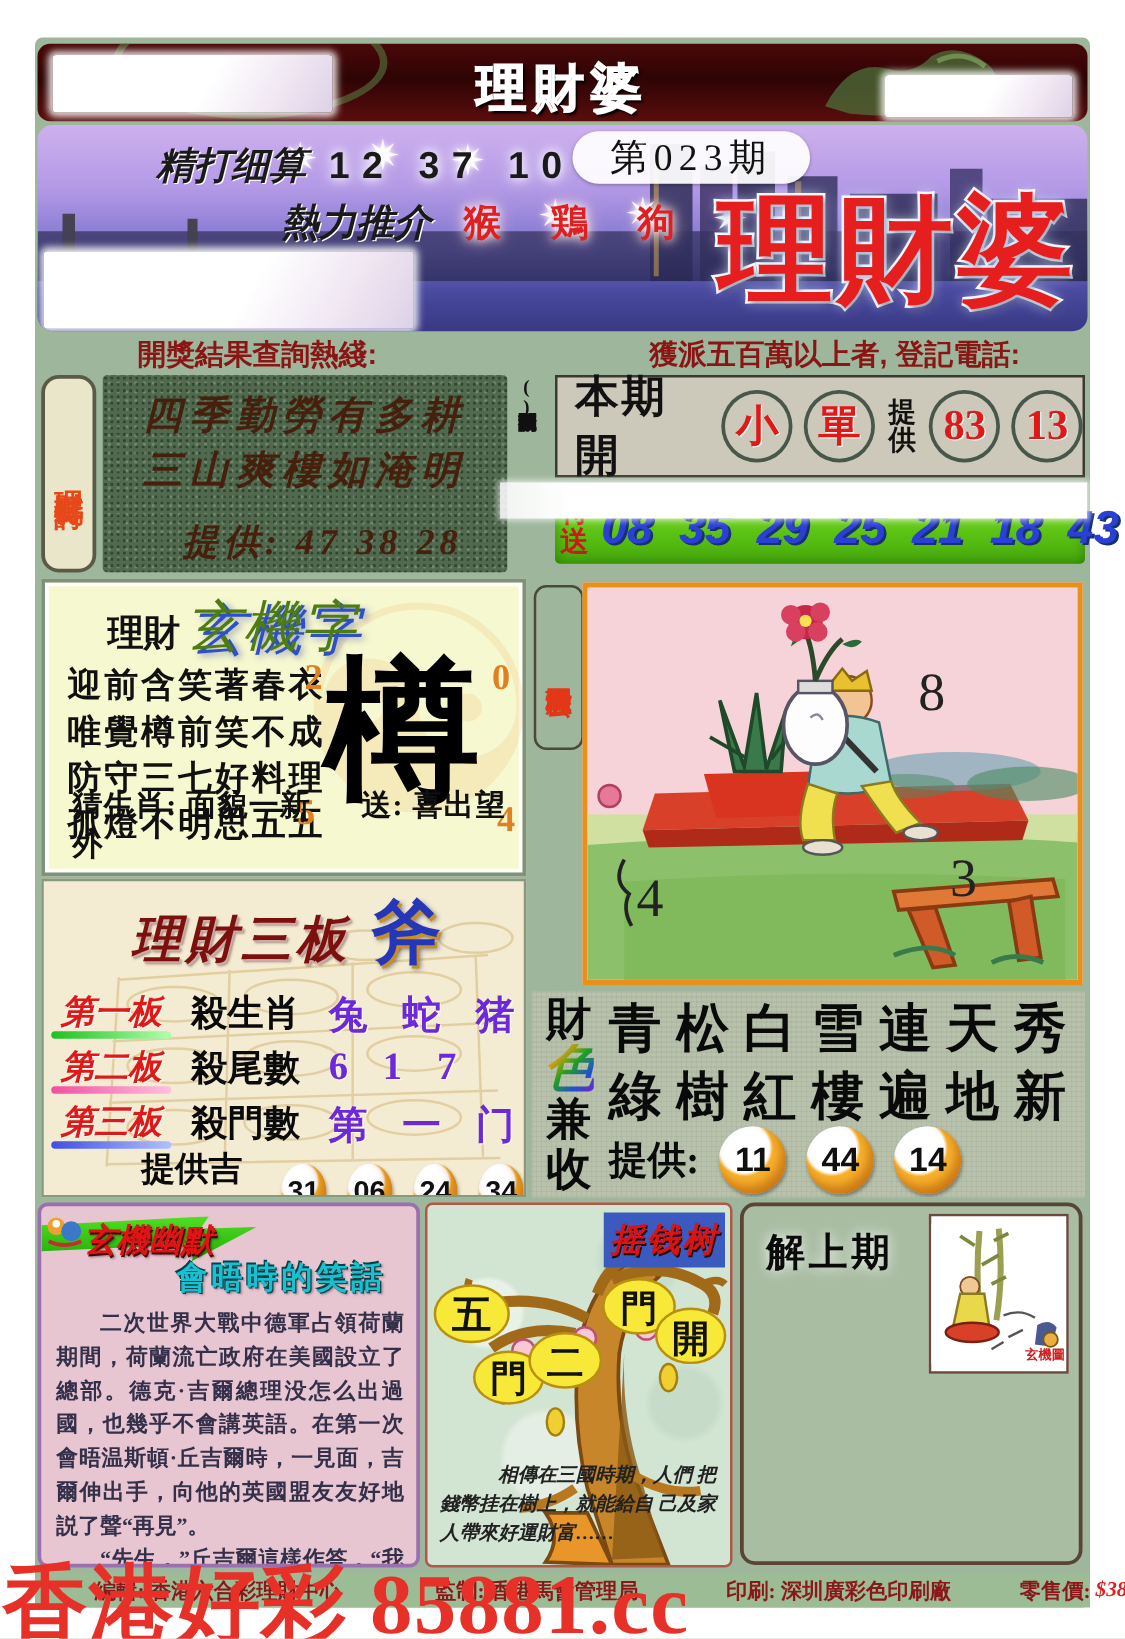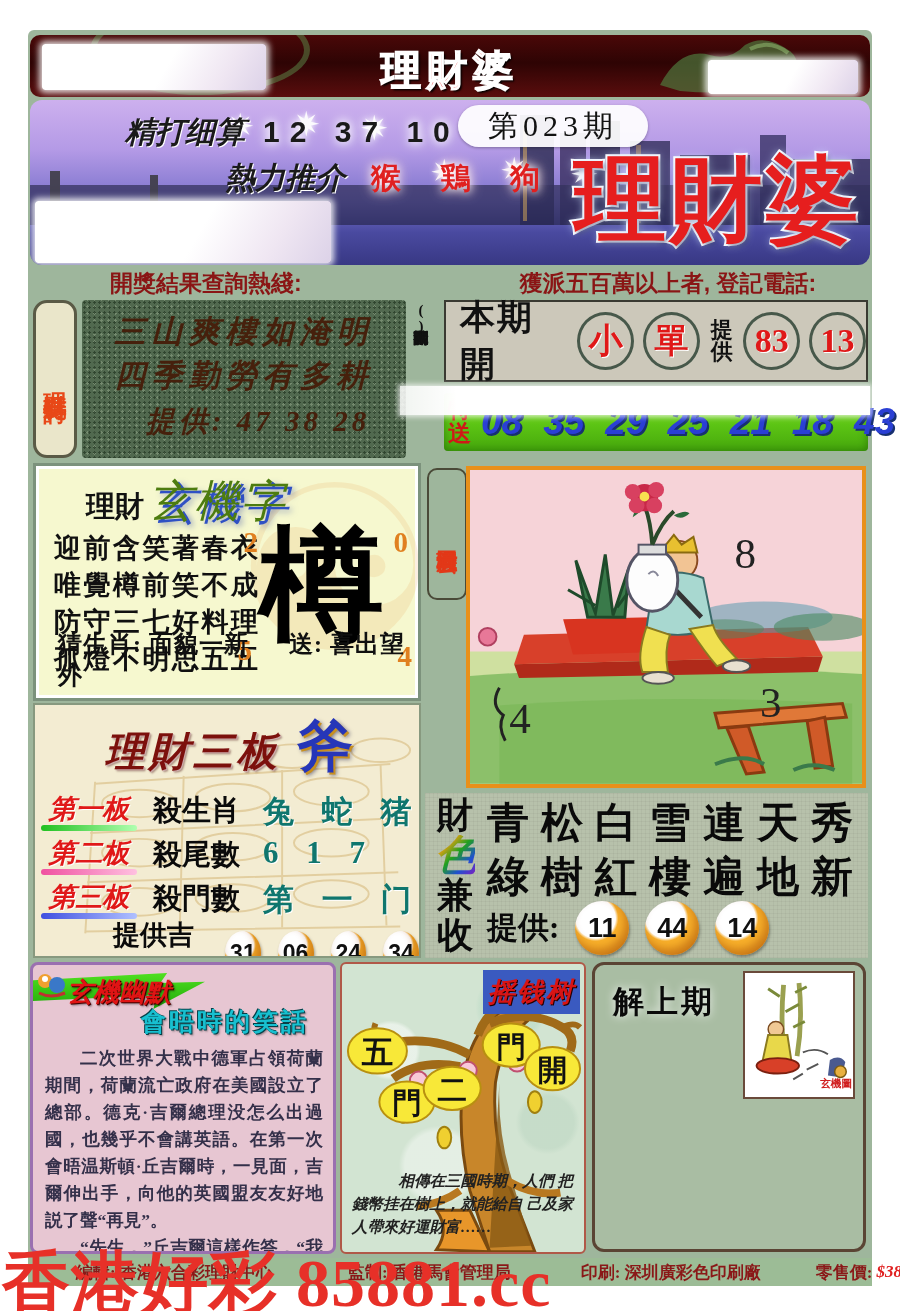--- a/index.html
+++ b/index.html
@@ -55,21 +55,21 @@
     writing-mode:vertical-rl; text-orientation:upright; color:#e84818; font-weight:bold; font-size:23px;
     font-family:"Liberation Serif",serif; letter-spacing:2px; }
   .scratch { left:82px; top:300px; width:324px; height:158px; border-radius:4px;
     background-color:#51694f;
     background-image:radial-gradient(rgba(20,40,20,.55) 1px, transparent 1.4px),
                      radial-gradient(rgba(180,200,170,.35) 1px, transparent 1.4px);
     background-size:5px 5px, 7px 7px; background-position:0 0, 2px 3px;
     color:#46200c; font-family:"Liberation Serif",serif; font-style:italic; font-weight:bold;
     text-align:center; padding-top:10px; }
   .scratch .s-line { font-size:31px; letter-spacing:6px; line-height:44px; }
-  .scratch .s-provide { font-size:29px; letter-spacing:4px; margin-top:4px;padding-left:28px; }
+  .scratch .s-provide { font-size:29px; letter-spacing:4px; margin-top:16px;padding-left:28px; }
   .scratch-note { left:408px; top:302px; width:26px; height:156px; writing-mode:vertical-rl; text-orientation:upright;
     color:#111; font-size:15px; font-weight:bold; font-family:"Liberation Serif",serif; line-height:26px; }
 
   .benqi { left:444px; top:300px; width:424px; height:82px; background:#ccc8ba; border:2px solid #3a3a32;
     display:flex; align-items:center; padding-left:14px; gap:9px; }
   .benqi .prefix { font-family:"Liberation Serif",serif; font-weight:bold; font-size:35px; color:#111; letter-spacing:2px; }
   .circ { width:58px; height:58px; border:3px solid #47584a; border-radius:50%; display:flex; align-items:center;
     justify-content:center; color:#e01818; font-weight:bold; font-family:"Liberation Serif",serif;
     font-size:34px; text-shadow:1px 1px 0 #fff; }
   .benqi .provide-v { width:26px; line-height:22px; font-size:22px; font-weight:bold; color:#111;
@@ -118,21 +118,21 @@
   .sb-title .axe { font-size:56px; color:#2636b8; margin-left:16px; text-shadow:2px 2px 0 #c89020, 3px 3px 4px rgba(0,0,60,.5); }
   .sb-row { position:absolute; left:0; width:100%; height:36px; }
   .sb-board { position:absolute; left:6px; width:96px; font-family:"Liberation Serif",serif; font-weight:bold;
     font-style:italic; font-size:27px; color:#e01818; text-shadow:1px 1px 0 #fff; text-align:center; }
   .sb-board::after { content:""; display:block; height:6px; margin-top:-2px; border-radius:3px; }
   .sb-board.g::after { background:linear-gradient(90deg,#20c020,#b0ffb0); }
   .sb-board.p::after { background:linear-gradient(90deg,#f050a0,#ffc0e0); }
   .sb-board.b::after { background:linear-gradient(90deg,#4050e0,#b0c0ff); }
   .sb-kill { position:absolute; left:118px; font-family:"Liberation Serif",serif; font-weight:bold; font-size:29px; color:#0a0a0a; }
   .sb-val { position:absolute; left:228px; font-family:"Liberation Serif",serif; font-weight:bold; font-size:31px;
-    color:#0f766e; letter-spacing:10px; text-shadow:1px 1px 0 #fff; white-space:nowrap; }
+    color:#6d28d9; letter-spacing:10px; text-shadow:1px 1px 0 #fff; white-space:nowrap; }
   .sb-lucky { position:absolute; left:0; top:212px; width:100%; display:flex; align-items:center; }
   .sb-lucky .lbl { margin-left:78px; font-family:"Liberation Serif",serif; font-weight:bold; font-size:27px; color:#0a0a0a; }
   .ball { border-radius:50%; display:flex; align-items:center; justify-content:center;
     background:radial-gradient(circle at 38% 32%, #ffffff 0 40%, #f8b02a 46% 72%, #e07c06 100%);
     box-shadow:inset -4px -6px 8px rgba(150,60,0,.45), 1px 2px 3px rgba(0,0,0,.35);
     color:#101010; font-weight:bold; font-family:"Liberation Sans",sans-serif; }
   .sb-lucky .ball { width:44px; height:44px; font-size:23px; margin-left:17px; }
 
   
   .caise { left:425px; top:793px; width:443px; height:165px; background:#b7c1ab;
@@ -247,22 +247,22 @@
   <div class="redact" style="position:absolute;left:5px;bottom:2px;width:296px;height:62px;"></div>
 </div>
 
 <div class="abs hotline">
   <span class="hl-left">開獎結果查詢熱綫:  1835288</span>
   <span class="hl-right">獲派五百萬以上者, 登記電話:  1817</span>
 </div>
 
 <div class="abs temashi-label">理財特碼詩</div>
 <div class="abs scratch">
+  <div class="s-line">四季勤勞有多耕</div>
   <div class="s-line">三山爽樓如淹明</div>
-  <div class="s-line">四季勤勞有多耕</div>
   <div class="s-provide">提供:  47   38   28</div>
 </div>
 <div class="abs scratch-note">(請刮開後觀閱)</div>
 
 <div class="abs benqi">
   <span class="prefix">本期開</span>
   <span class="circ">小</span>
   <span class="circ">單</span>
   <span class="provide-v">提供</span>
   <span class="circ">83</span>

